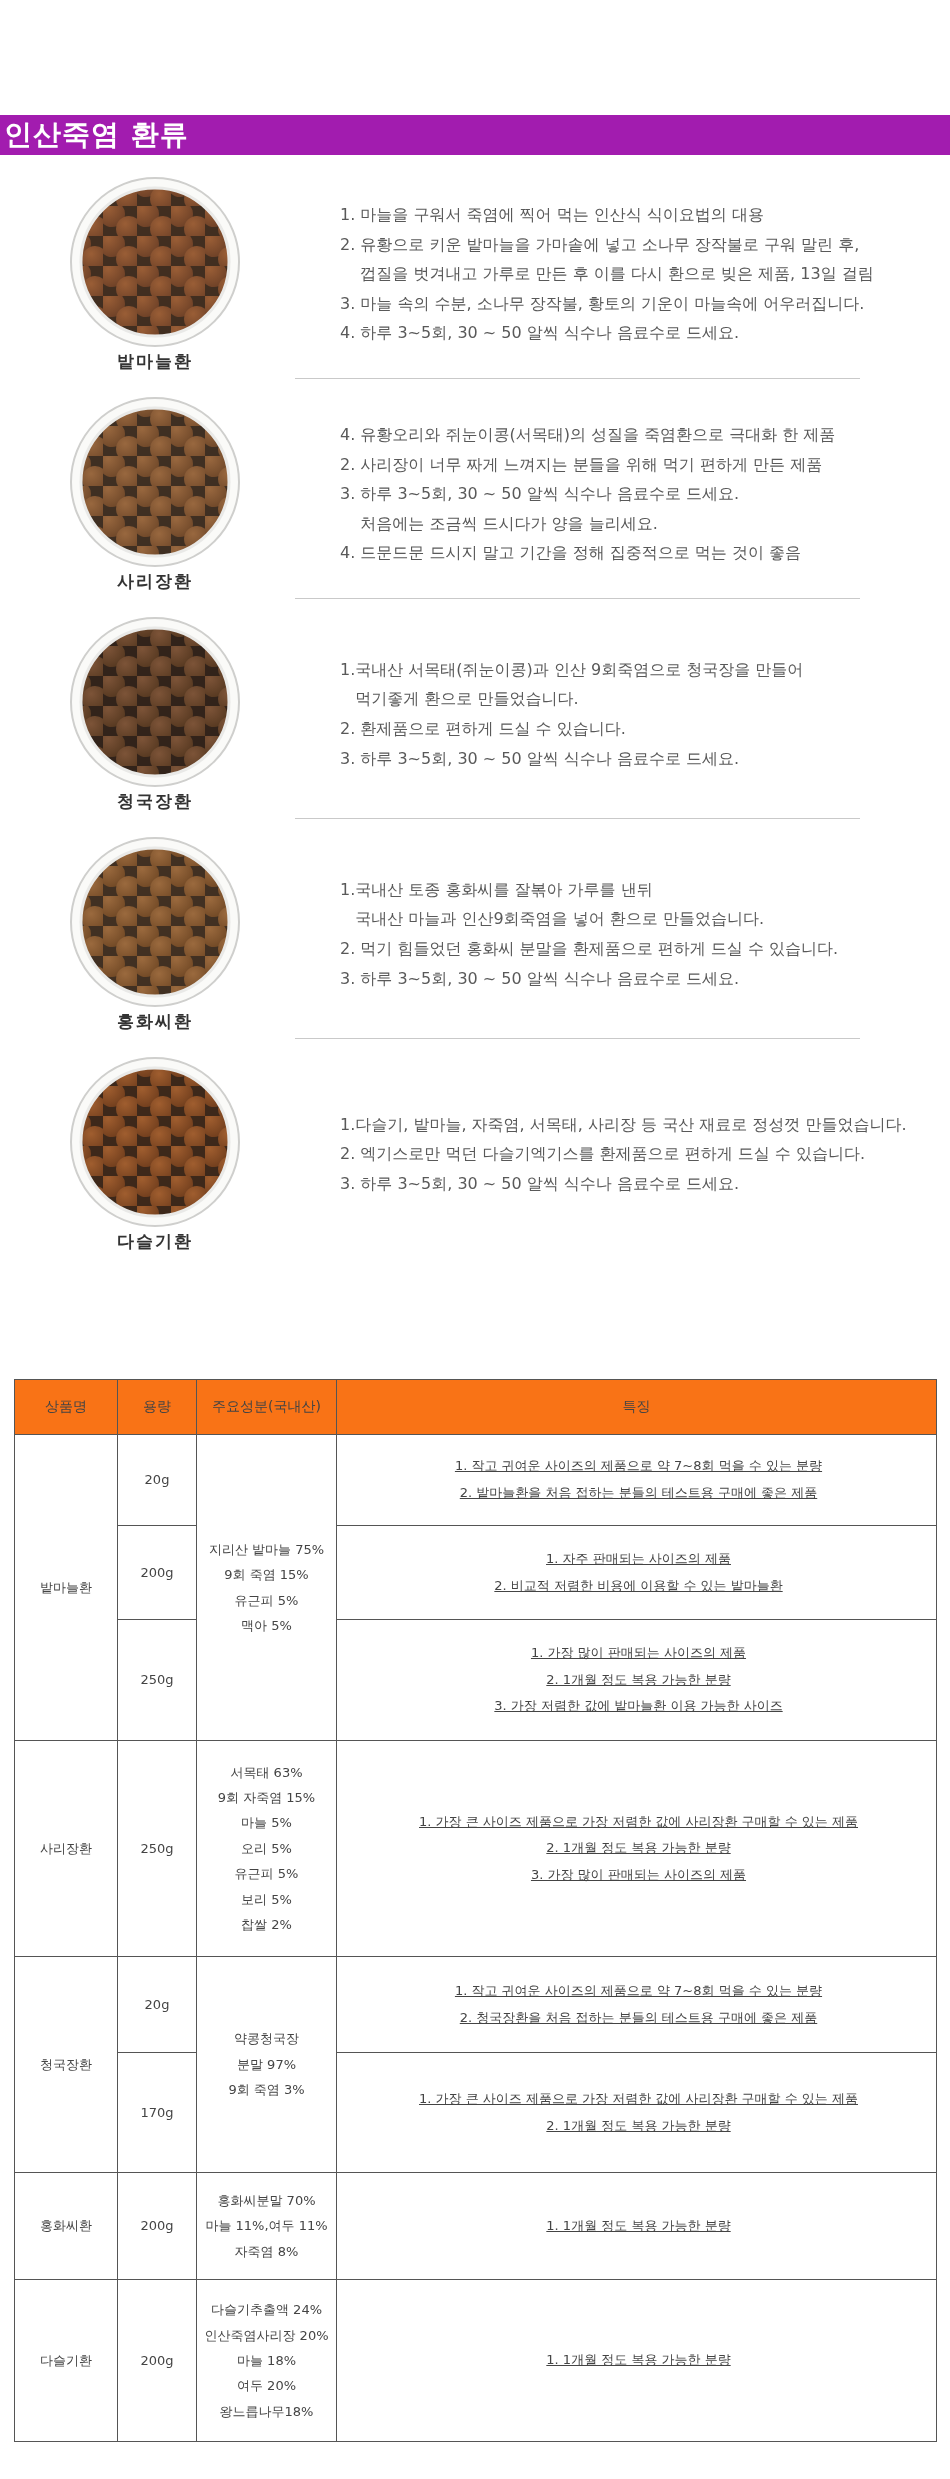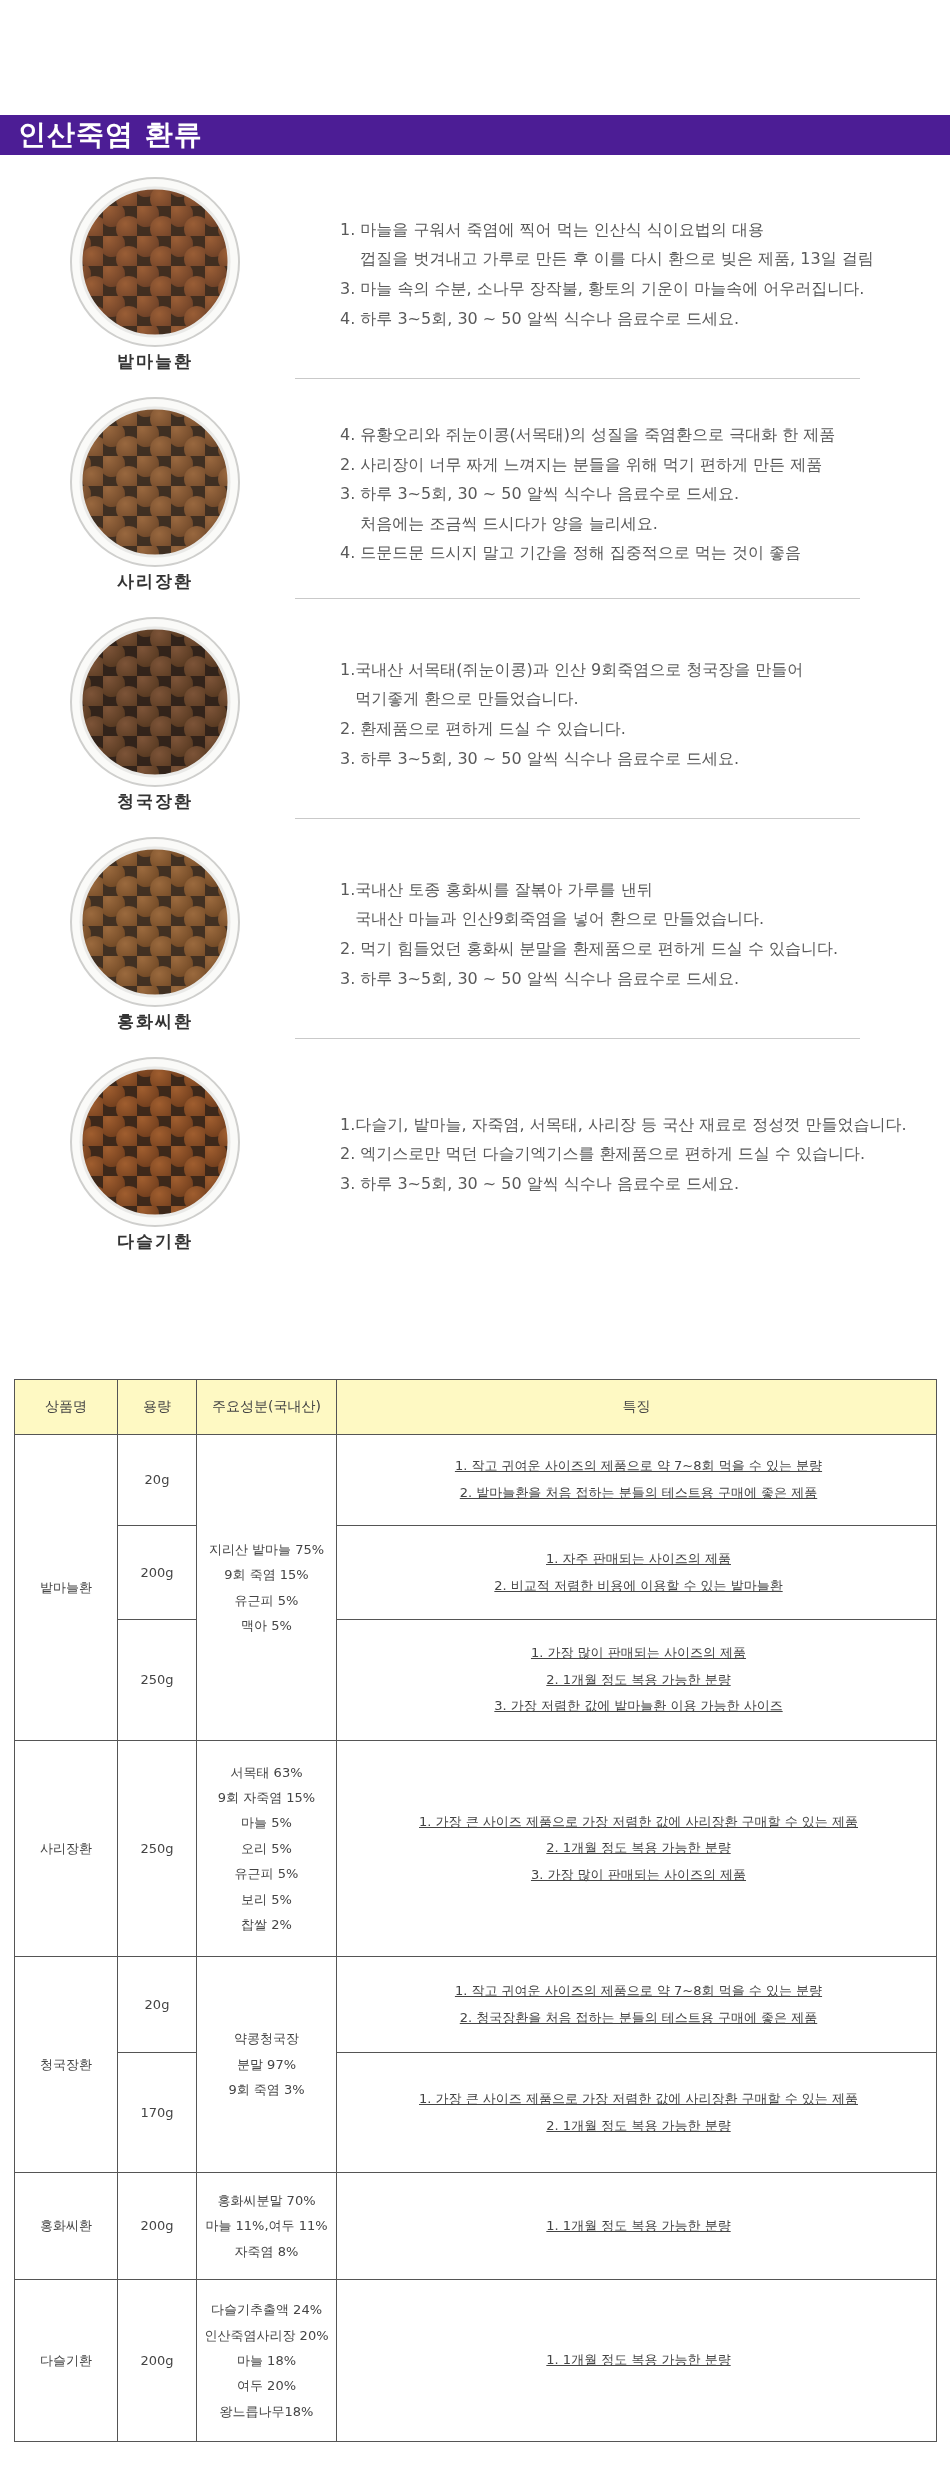--- a/index.html
+++ b/index.html
@@ -2,44 +2,44 @@
 <html><head>
 <meta charset="utf-8">
 <style>
   html, body { margin:0; padding:0; }
   body {
     width:950px; min-height:2479px; background:#ffffff;
     font-family:"DejaVu Sans","Liberation Sans",sans-serif;
     color:#555;
   }
   .titlebar {
-    margin-top:115px; height:40px; background:#4c1d95;
+    margin-top:115px; height:40px; background:#a21caf;
     color:#ffffff; font-size:28px; font-weight:bold; line-height:40px;
-    padding-left:18px; letter-spacing:1px; box-sizing:border-box;
+    padding-left:4px; letter-spacing:1px; box-sizing:border-box;
   }
   #sections { margin-top:14px; }
   section.product {
     display:flex; align-items:center; position:relative;
     min-height:210px; margin-bottom:10px;
   }
   .leftcol { width:310px; flex-shrink:0; display:flex; flex-direction:column; align-items:center; }
   .bowl { width:172px; height:172px; }
   .plabel { margin-top:2px; font-size:17px; font-weight:bold; color:#333; letter-spacing:2px; }
   .rightcol { flex:1; padding:0 20px 0 30px; }
   .dline { font-size:16px; line-height:1.85; color:#595959; white-space:pre-wrap; }
   .sep { position:absolute; bottom:0; left:295px; width:565px; border-bottom:1px solid #c9c9c9; }
 
   .info-table {
     border-collapse:collapse; table-layout:fixed;
     width:922px; margin:120px 0 0 14px;
   }
   .info-table th, .info-table td { border:1px solid #555; color:#444; }
   .info-table th {
     height:52px; font-size:14px; font-weight:normal; text-align:center;
-    background:#fef9c3;
+    background:#f97316;
   }
   .info-table td { font-size:13px; }
   td.ctr { text-align:center; vertical-align:middle; white-space:pre-line; line-height:1.95; padding:15px 4px; }
   td.feat { text-align:center; vertical-align:middle; white-space:pre-line; line-height:2.05; padding:12px 12px 12px 16px;text-decoration:underline; }
 </style>
 </head>
 <body>
 
 <div class="titlebar">
   <span>인산죽염 환류</span>
@@ -60,20 +60,21 @@
               </pattern>
             </defs>
             <circle cx="86" cy="86" r="84" fill="#fafaf8" stroke="#cfcfcd" stroke-width="2"></circle>
             <circle cx="86" cy="86" r="74" fill="#412e20"></circle>
             <circle cx="86" cy="86" r="74" fill="url(#pt0)" stroke="#e9e9e7" stroke-width="3"></circle>
           </svg></div>
       <div class="plabel">밭마늘환</div>
     </div>
     <div class="rightcol">
         <div class="dline">1. 마늘을 구워서 죽염에 찍어 먹는 인산식 식이요법의 대용</div>
+        <div class="dline">2. 유황으로 키운 밭마늘을 가마솥에 넣고 소나무 장작불로 구워 말린 후,</div>
         <div class="dline">    껍질을 벗겨내고 가루로 만든 후 이를 다시 환으로 빚은 제품, 13일 걸림</div>
         <div class="dline">3. 마늘 속의 수분, 소나무 장작불, 황토의 기운이 마늘속에 어우러집니다.</div>
         <div class="dline">4. 하루 3~5회, 30 ~ 50 알씩 식수나 음료수로 드세요.</div>
       </div>
     <div class="sep"></div>
   </section>
 
   <section class="product">
     <div class="leftcol">
       <div class="bowl"><svg width="172" height="172" viewBox="0 0 172 172">

